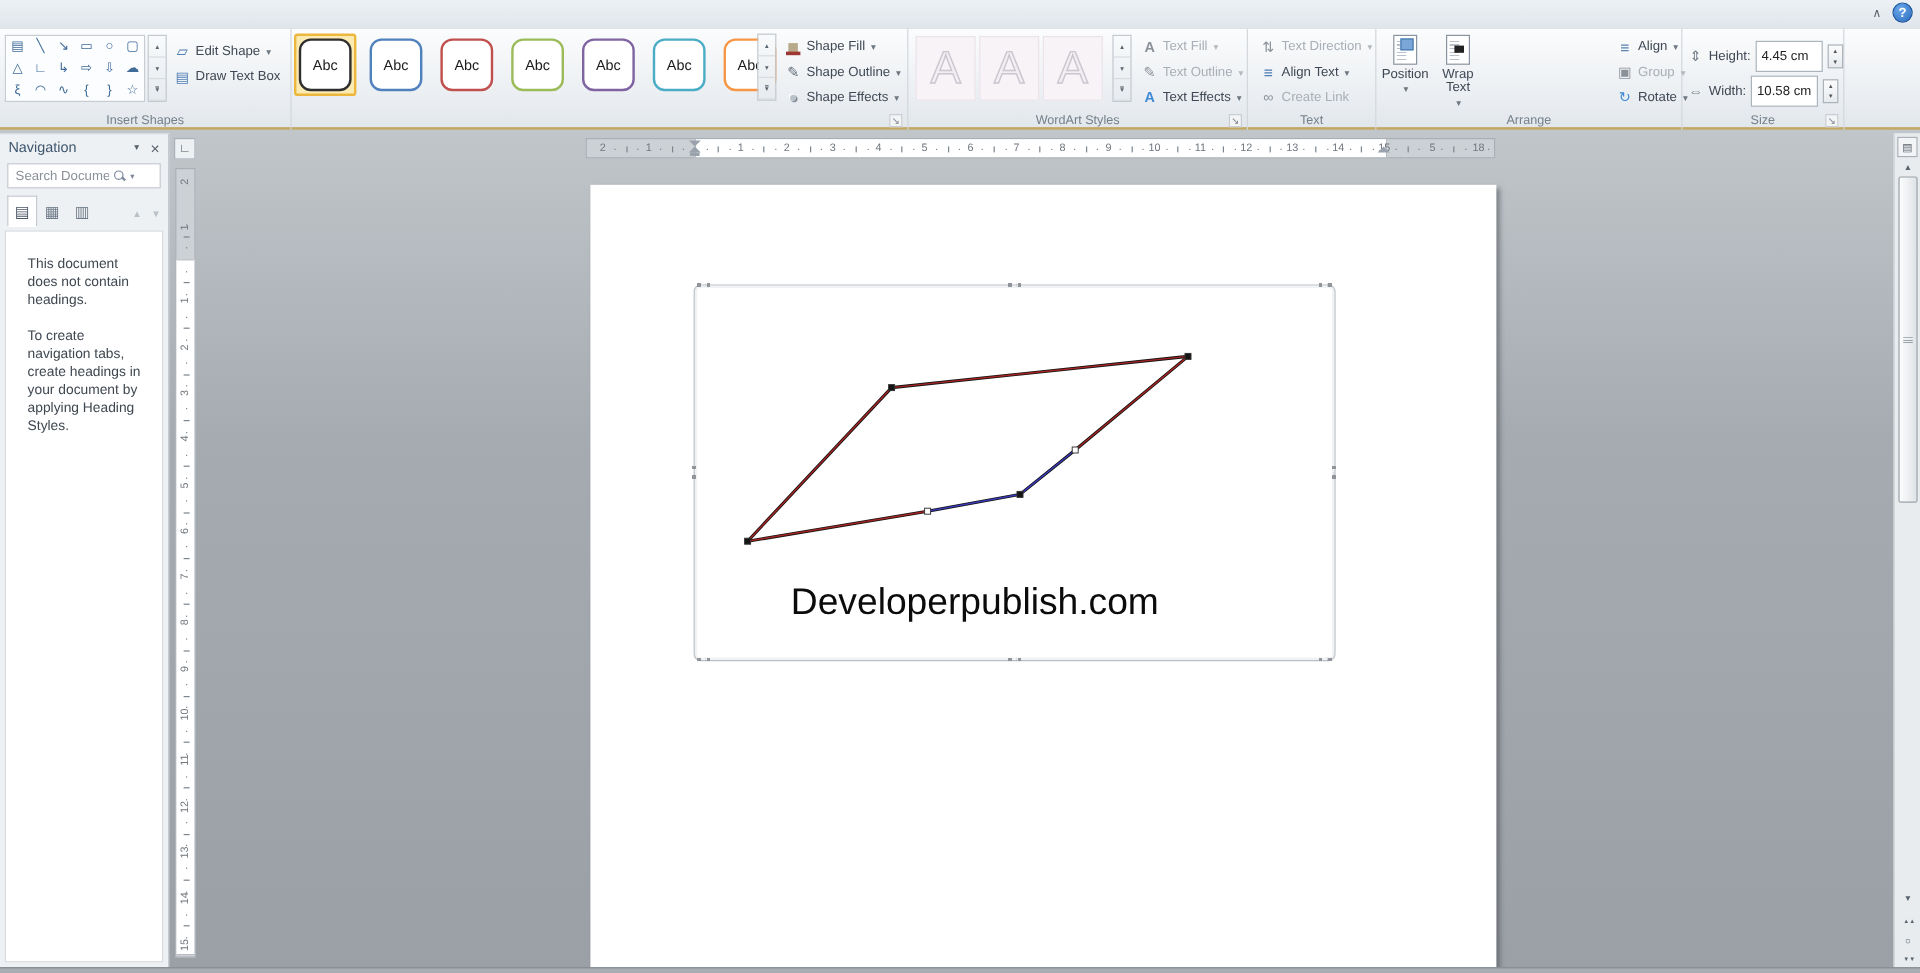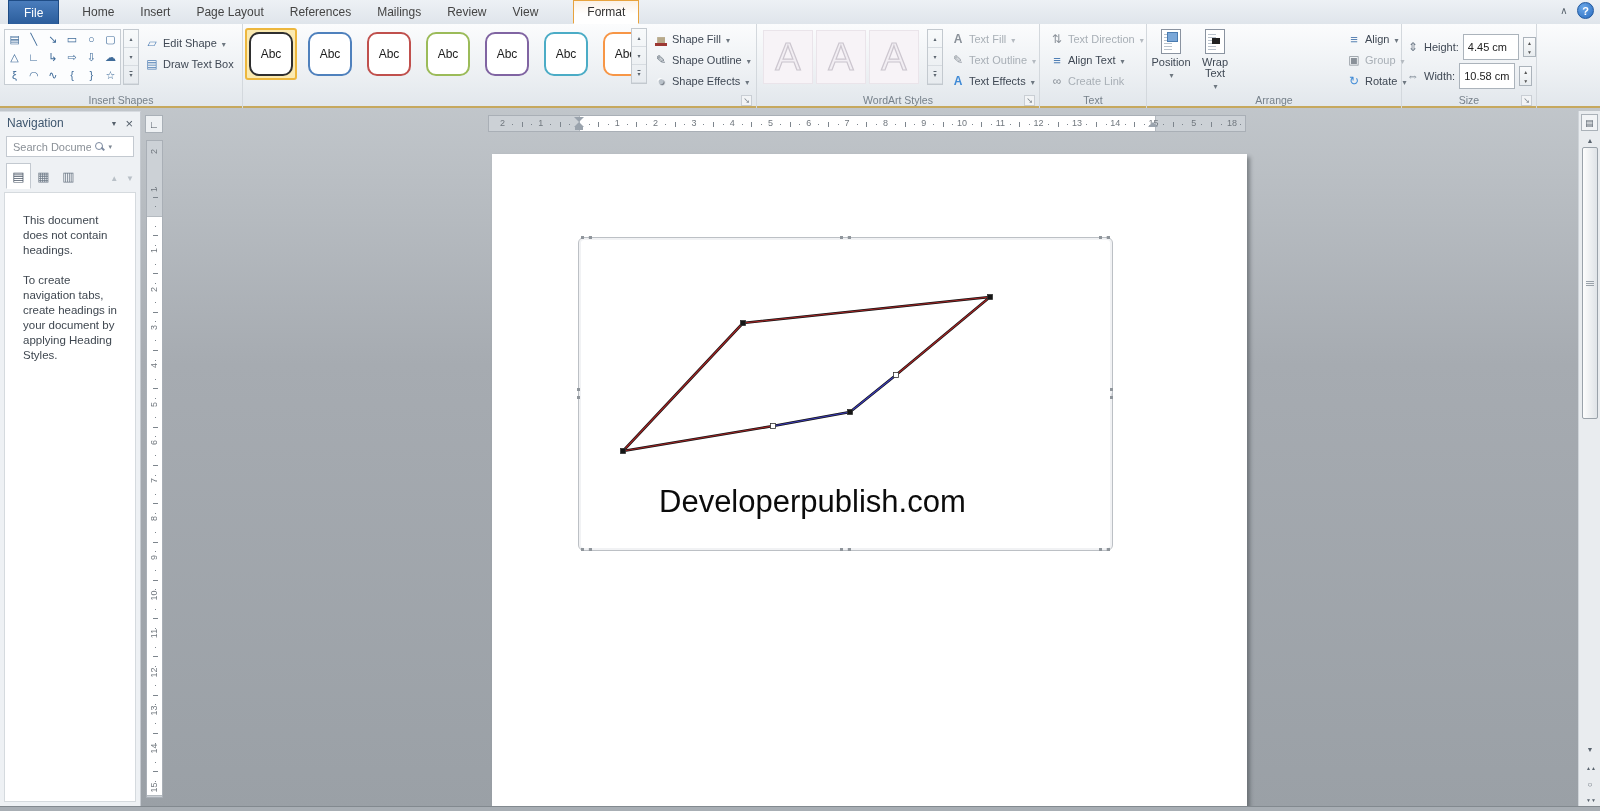--- a/index.html
+++ b/index.html
@@ -176,31 +176,20 @@
 .dbl{font-size:5px;line-height:4px;width:8px;text-align:center}
 .circ{font-size:8px}.circ::before{content:"○"}
 .statusbar{position:absolute;left:0;bottom:0;width:100%;height:5px;background:#a8aeb4;border-top:1px solid #82898f;z-index:13}
 </style>
 </head>
 <body>
 
 <div id="app">
 
   <div class="tabrow">
-    <div class="tabs">
-        <div class="tab file">File</div>
-        <div class="tab">Home</div>
-        <div class="tab">Insert</div>
-        <div class="tab">Page Layout</div>
-        <div class="tab">References</div>
-        <div class="tab">Mailings</div>
-        <div class="tab">Review</div>
-        <div class="tab">View</div>
-        <div class="tab active">Format</div>
-      </div>
     <div class="winbtns">
       <span class="minribbon"></span>
       <span class="helpbtn">?</span>
     </div>
   </div>
 
   <div class="ribbon">
 
     <div class="rgroup g-insert">
       <div class="shape-grid" id="shapeGrid">

